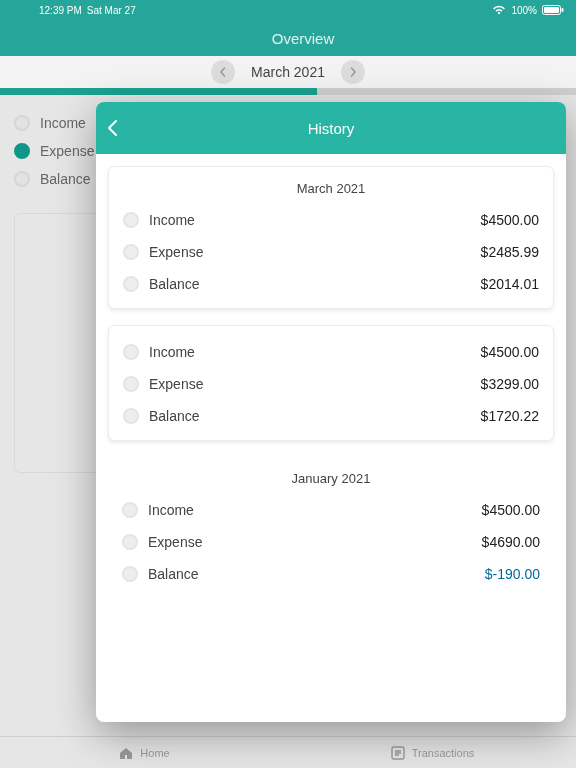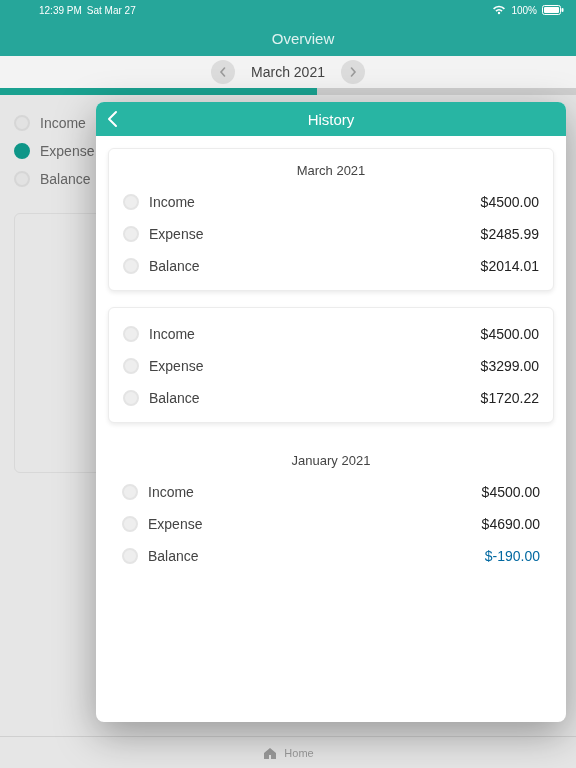--- a/index.html
+++ b/index.html
@@ -64,21 +64,21 @@
 
   
   .modal {
     position:absolute; left:96px; right:10px; top:102px; bottom:46px;
     background:#fff; border-radius:8px;
     box-shadow: 0 12px 40px rgba(0,0,0,.35);
     display:flex; flex-direction:column;
     overflow:hidden;
   }
   .modal-header {
-    height:34px; background:#28b5a3;
+    height:52px; background:#28b5a3;
     display:flex; align-items:center; justify-content:center;
     color:#fff; position:relative; font-size:15px;
   }
   .modal-header .back {
     position:absolute; left:10px; top:0; bottom:0; display:flex; align-items:center;
     color:#fff;
   }
   .modal-body { padding:12px 12px 0 12px; overflow-y:auto; }
   .month-block {
     border:1px solid #ececec; border-radius:6px;
@@ -169,20 +169,29 @@
 
 <div class="tabbar">
   <div class="tab">
     <span>
         <svg width="16" height="16" viewBox="0 0 16 16">
           <path d="M2 8l6-5 6 5v6H9v-4H7v4H2V8z" fill="#9a9a9a"></path>
         </svg>
       </span>
     <span>Home</span>
   </div>
+  <div class="tab">
+    <span>
+        <svg width="16" height="16" viewBox="0 0 16 16">
+          <rect x="2" y="2" width="12" height="12" rx="1.5" fill="none" stroke="#9a9a9a" stroke-width="1.4"></rect>
+          <path d="M5 6h6M5 8h6M5 10h4" stroke="#9a9a9a" stroke-width="1.4"></path>
+        </svg>
+      </span>
+    <span>Transactions</span>
+  </div>
 </div>
 
 <div class="modal">
   <div class="modal-header">
     <div class="back">
       <svg width="14" height="18" viewBox="0 0 14 18">
           <path d="M10 2L3 9l7 7" stroke="#fff" stroke-width="2" fill="none" stroke-linecap="round" stroke-linejoin="round"></path>
         </svg>
     </div>
     <span>History</span>

